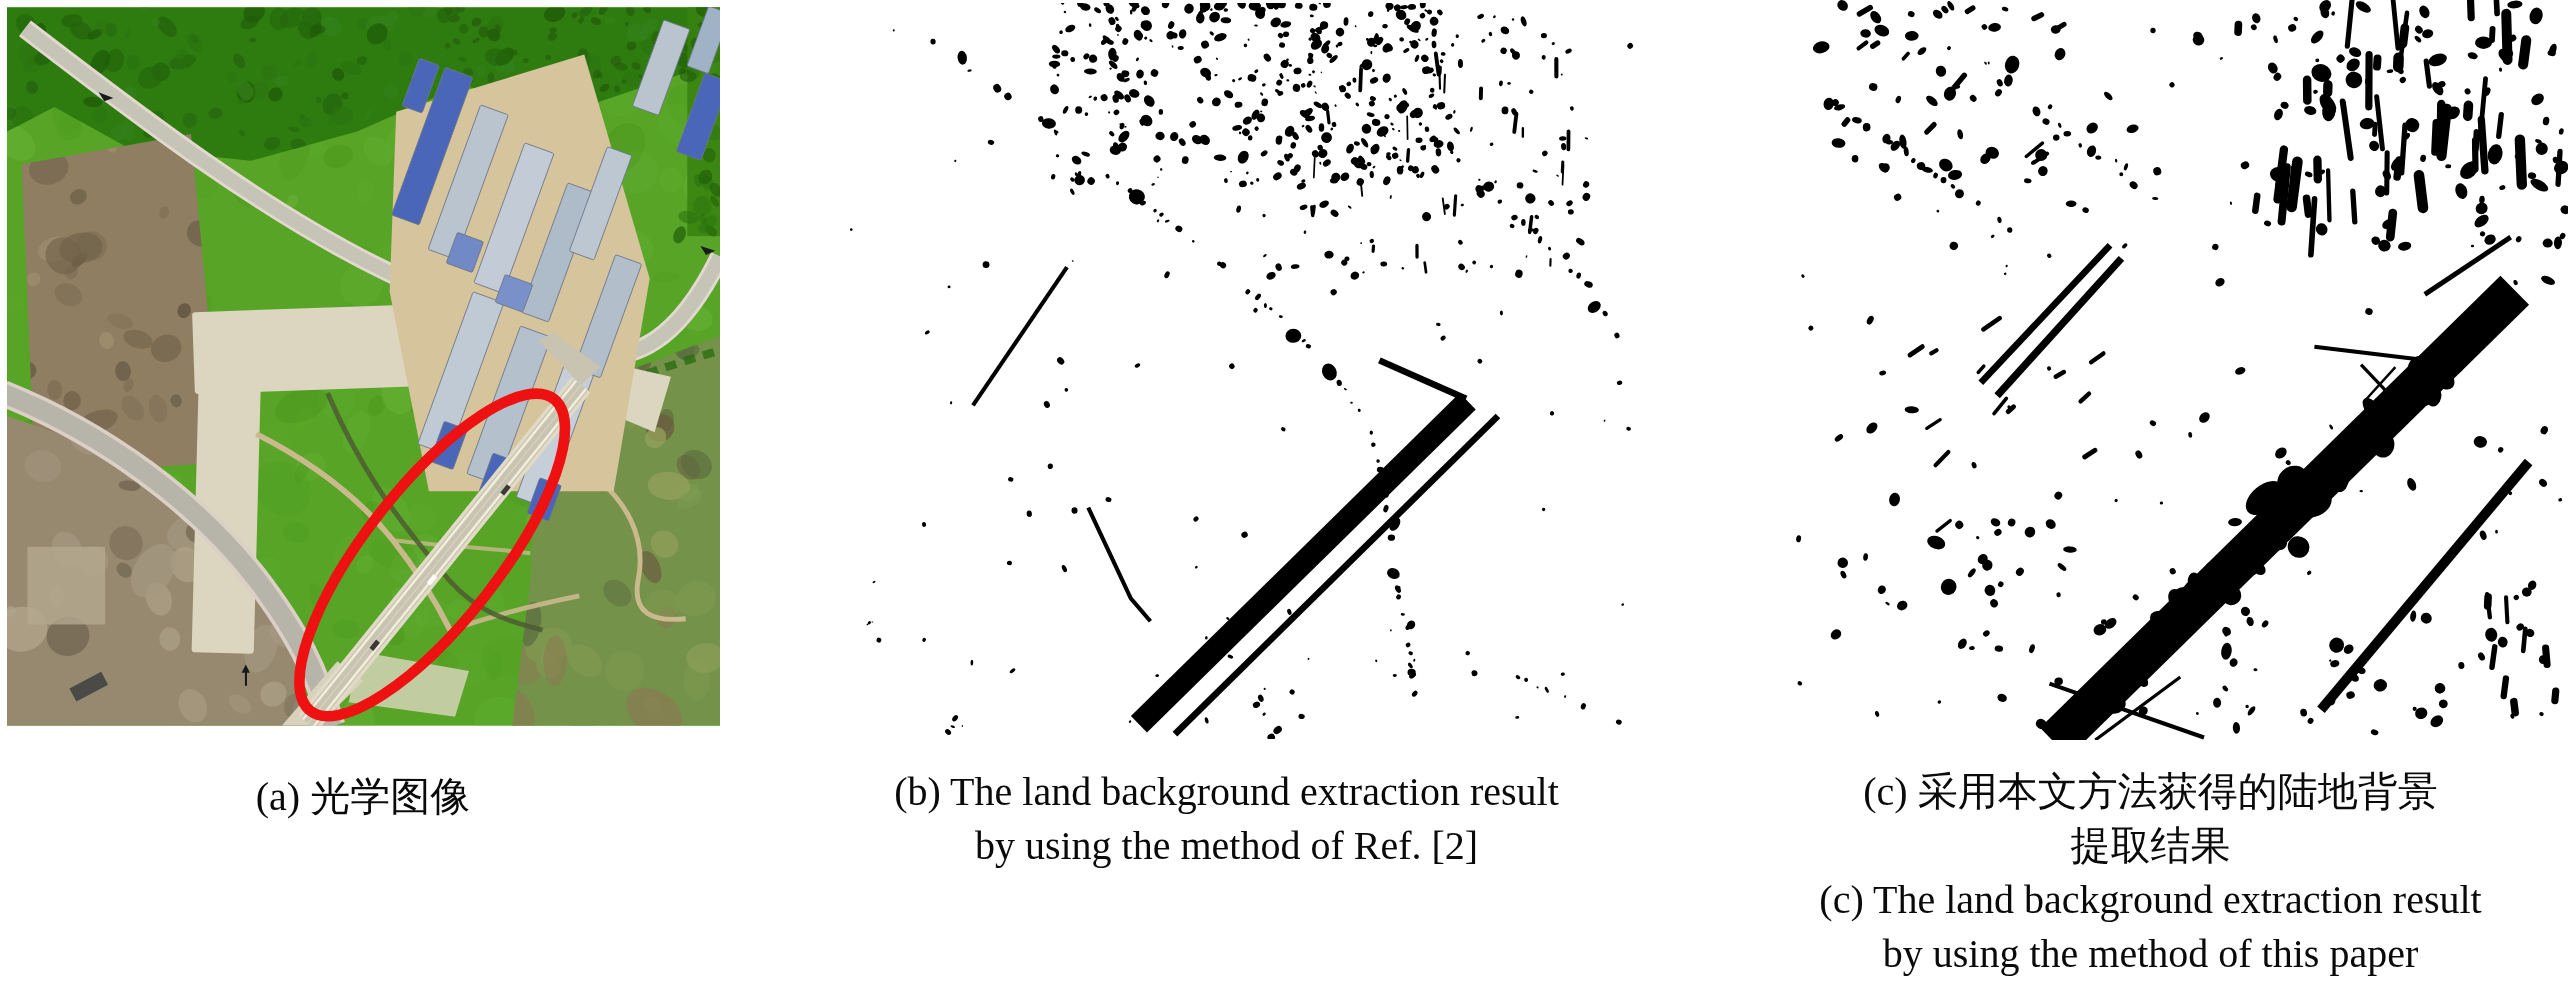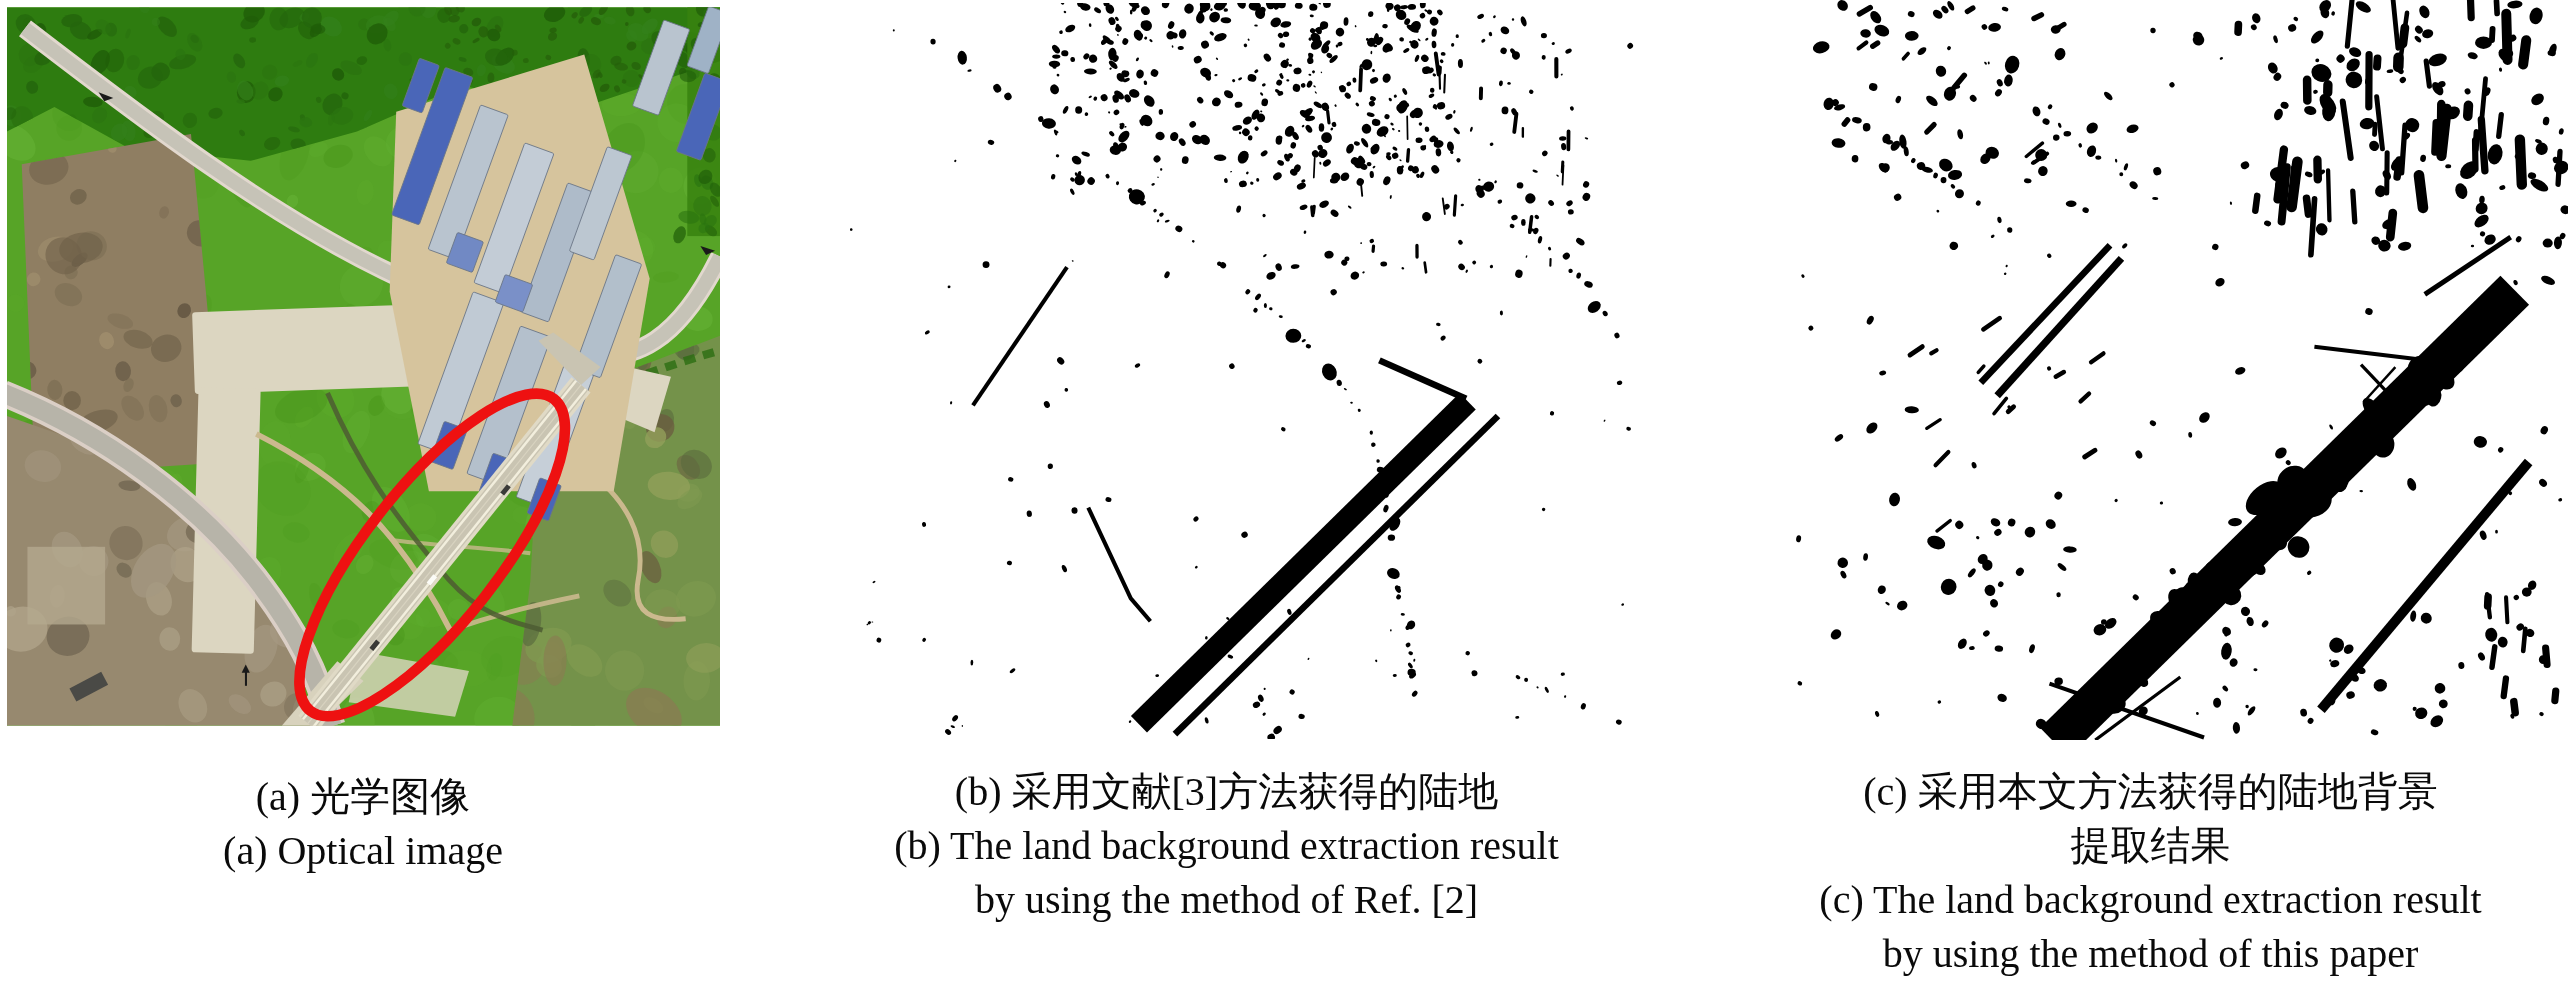--- a/index.html
+++ b/index.html
@@ -1894,24 +1894,22 @@
           <ellipse cx="292.1" cy="650.7" rx="6.3" ry="6.7" transform="rotate(30 292.1 650.7)" fill="#000" opacity="1"></ellipse>
           <ellipse cx="177.5" cy="663.5" rx="11.4" ry="7.9" transform="rotate(20 177.5 663.5)" fill="#000" opacity="1"></ellipse>
           <ellipse cx="248.2" cy="737.8" rx="5.3" ry="4.8" transform="rotate(67 248.2 737.8)" fill="#000" opacity="1"></ellipse>
           <ellipse cx="240.0" cy="691.2" rx="6.3" ry="6.8" transform="rotate(8 240.0 691.2)" fill="#000" opacity="1"></ellipse>
         </g>
     </svg>
   </div>
 
   <div class="caption" id="caption-a">
     <div class="cap-line">(a) 光学图像</div>
-    <div class="cap-line">(a) Optical image</div>
   </div>
   <div class="caption" id="caption-b">
-    <div class="cap-line">(b) 采用文献[3]方法获得的陆地</div>
     <div class="cap-line">(b) The land background extraction result</div>
     <div class="cap-line">by using the method of Ref. [2]</div>
   </div>
   <div class="caption" id="caption-c">
     <div class="cap-line">(c) 采用本文方法获得的陆地背景</div>
     <div class="cap-line">提取结果</div>
     <div class="cap-line">(c) The land background extraction result</div>
     <div class="cap-line">by using the method of this paper</div>
   </div>
 </div>

